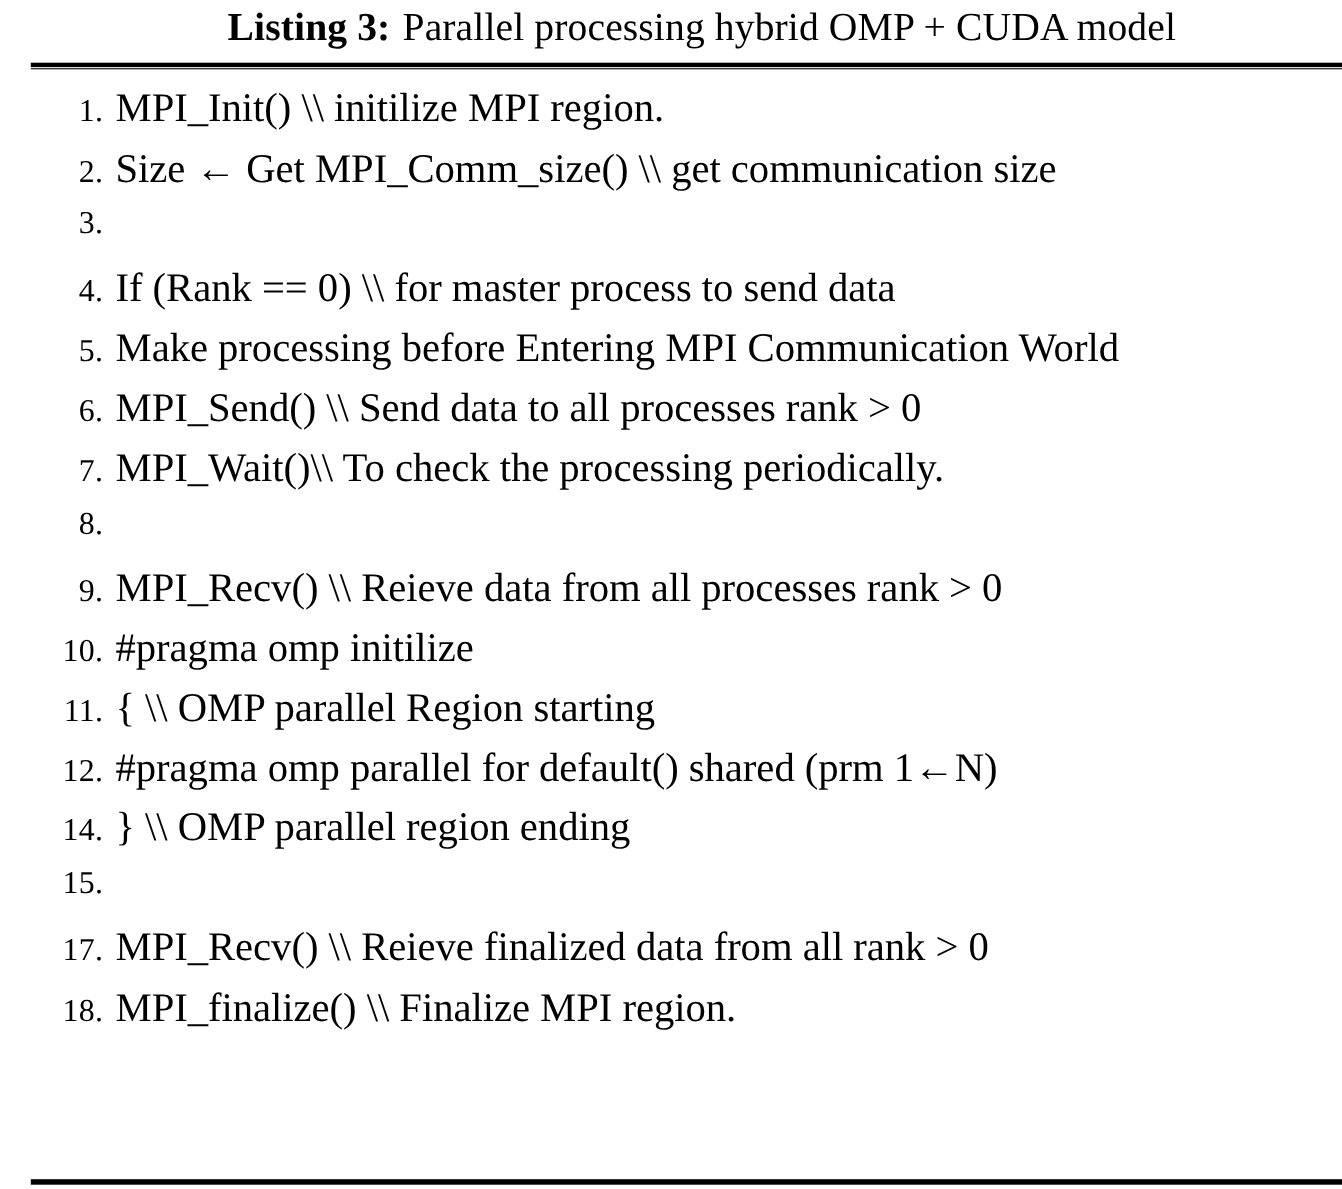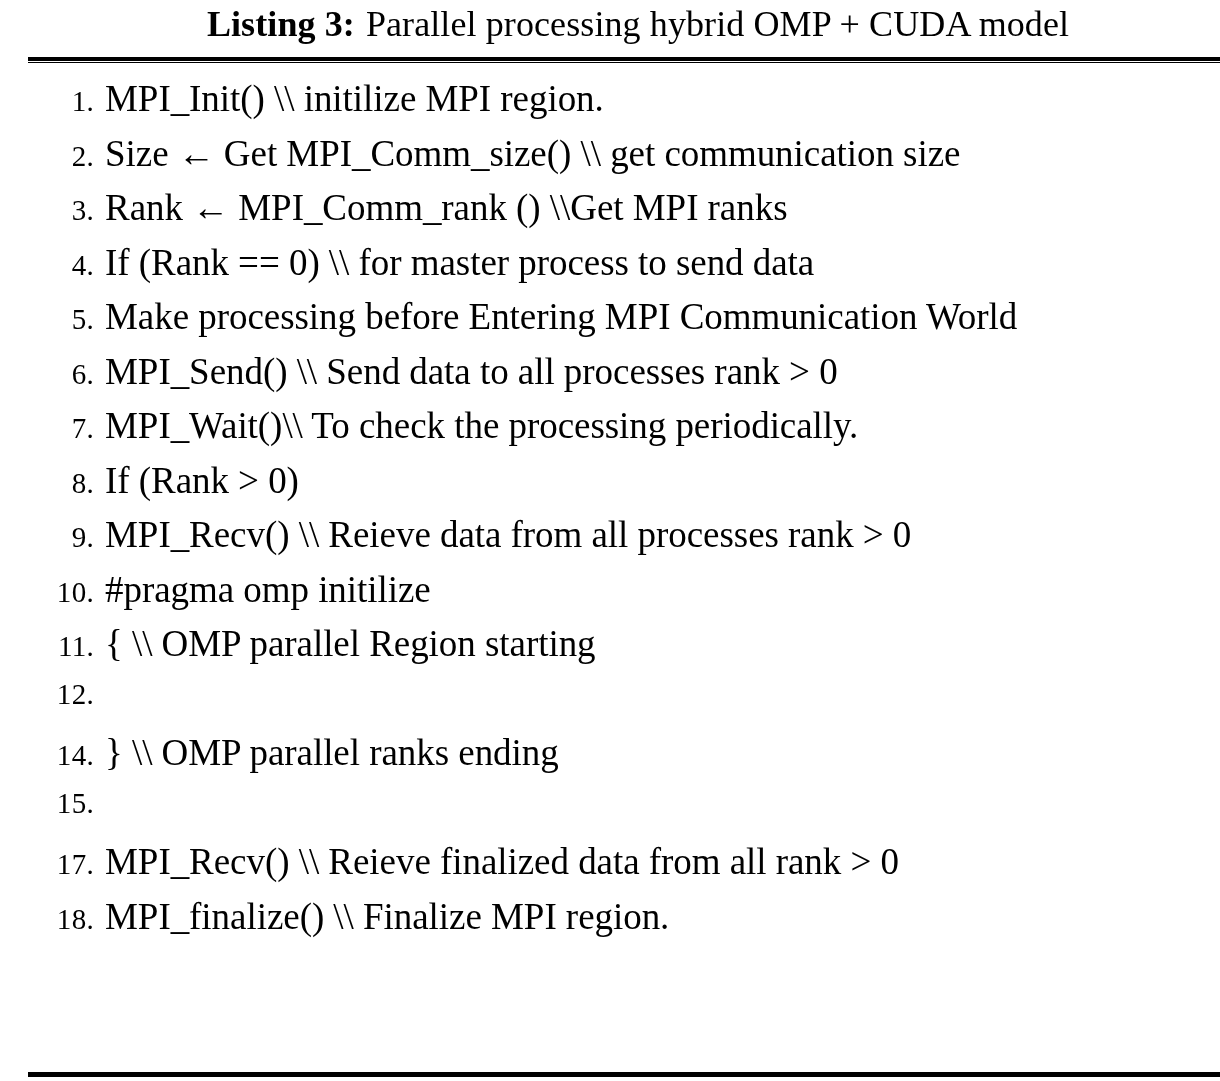--- a/index.html
+++ b/index.html
@@ -117,21 +117,20 @@
       <span class="line-text">MPI_Init() \\ initilize MPI region.</span>
     </div>
 
     <div class="code-line">
       <span class="line-no">2.</span>
       <span class="line-text">Size ← Get MPI_Comm_size() \\ get communication size</span>
     </div>
 
     <div class="code-line">
       <span class="line-no">3.</span>
-      <span class="line-text">Rank ← MPI_Comm_rank () \\Get MPI ranks</span>
     </div>
 
     <div class="code-line">
       <span class="line-no">4.</span>
       <span class="line-text">If (Rank == 0) \\ for master process to send data</span>
     </div>
 
     <div class="code-line">
       <span class="line-no">5.</span>
       <span class="line-text">Make processing before Entering MPI Communication World</span>
@@ -142,46 +141,46 @@
       <span class="line-text">MPI_Send() \\ Send data to all processes rank &gt; 0</span>
     </div>
 
     <div class="code-line">
       <span class="line-no">7.</span>
       <span class="line-text">MPI_Wait()\\ To check the processing periodically.</span>
     </div>
 
     <div class="code-line">
       <span class="line-no">8.</span>
-      <span class="line-text">If (Rank &gt; 0)</span>
     </div>
 
     <div class="code-line">
       <span class="line-no">9.</span>
       <span class="line-text">MPI_Recv() \\ Reieve data from all processes rank &gt; 0</span>
     </div>
 
     <div class="code-line">
       <span class="line-no">10.</span>
       <span class="line-text">#pragma omp initilize</span>
     </div>
 
     <div class="code-line">
       <span class="line-no">11.</span>
       <span class="line-text">{ \\ OMP parallel Region starting</span>
     </div>
 
     <div class="code-line">
       <span class="line-no">12.</span>
+      <span class="line-text">#pragma omp parallel for default() shared (prm 1←N)</span>
     </div>
 
 
     <div class="code-line">
       <span class="line-no">14.</span>
-      <span class="line-text">} \\ OMP parallel ranks ending</span>
+      <span class="line-text">} \\ OMP parallel region ending</span>
     </div>
 
     <div class="code-line">
       <span class="line-no">15.</span>
     </div>
 
 
     <div class="code-line">
       <span class="line-no">17.</span>
       <span class="line-text">MPI_Recv() \\ Reieve finalized data from all rank &gt; 0</span>

